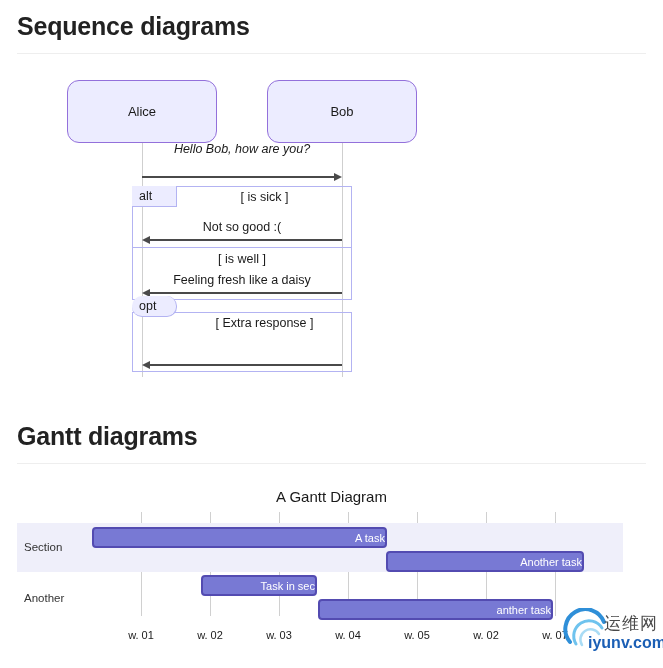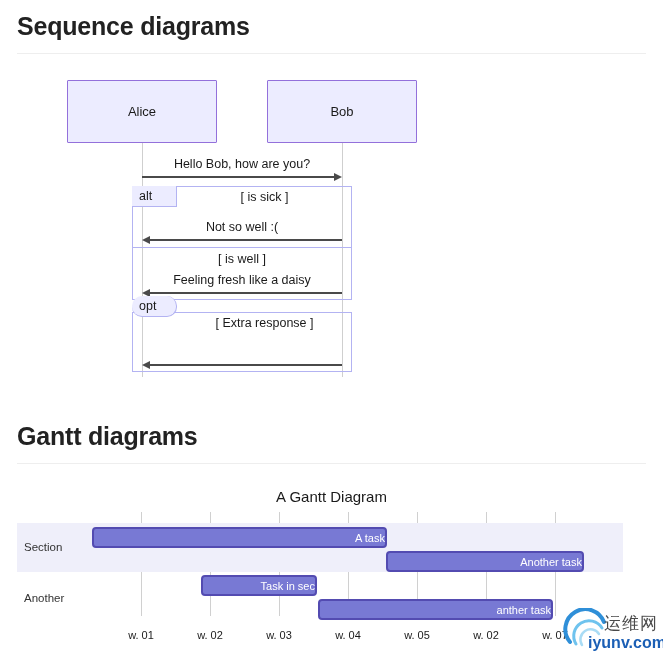--- a/index.html
+++ b/index.html
@@ -28,21 +28,21 @@
     background: #eeeeee;
   }
 
   
   .seq { position: absolute; left: 0; top: 60px; width: 663px; height: 340px; }
 
   .actor-box {
     position: absolute;
     background: #ECECFF;
     border: 1px solid #9370DB;
-    border-radius: 1px;
+    border-radius: 12px;
     display: flex;
     align-items: center;
     justify-content: center;
     font-size: 13px;
     color: #1a1a1a;
     font-family: "Liberation Sans", sans-serif;
   }
   .lifeline {
     position: absolute;
     width: 1px;
@@ -186,29 +186,29 @@
     <div class="lifeline" style="left:142px; top:83px; height:234px;"></div>
     <div class="lifeline" style="left:342px; top:83px; height:234px;"></div>
 
     <div class="actor-box" style="left:67px; top:20px; width:150px; height:63px;">
       <span>Alice</span>
     </div>
     <div class="actor-box" style="left:267px; top:20px; width:150px; height:63px;">
       <span>Bob</span>
     </div>
 
-    <div class="msg-label" style="left:142px; top:97px; width:200px;">Hello Bob, how are you?</div>
+    <div class="msg-label" style="left:142px; top:82px; width:200px;font-style:italic;">Hello Bob, how are you?</div>
     <div class="msg-line" style="left:142px; top:116px; width:192px;"></div>
     <div class="arrow-r" style="left:334px; top:113px;"></div>
 
     <div class="frame" style="left:132px; top:126px; width:220px; height:114px;"></div>
     <div class="frame-tag" style="left:132px; top:126px; width:45px; height:21px;">alt</div>
     <div class="frame-cond" style="left:177px; top:130px; width:175px;">[ is sick ]</div>
 
-    <div class="msg-label" style="left:142px; top:160px; width:200px;">Not so well :(</div>
+    <div class="msg-label" style="left:142px; top:160px; width:200px;">Not so good :(</div>
     <div class="msg-line" style="left:150px; top:179px; width:192px;"></div>
     <div class="arrow-l" style="left:142px; top:176px;"></div>
 
     <div class="frame-divider" style="left:132px; top:187px; width:220px;"></div>
 
     <div class="frame-cond" style="left:132px; top:192px; width:220px;">[ is well ]</div>
 
     <div class="msg-label" style="left:142px; top:213px; width:200px;">Feeling fresh like a daisy</div>
     <div class="msg-line" style="left:150px; top:232px; width:192px;"></div>
     <div class="arrow-l" style="left:142px; top:229px;"></div>

